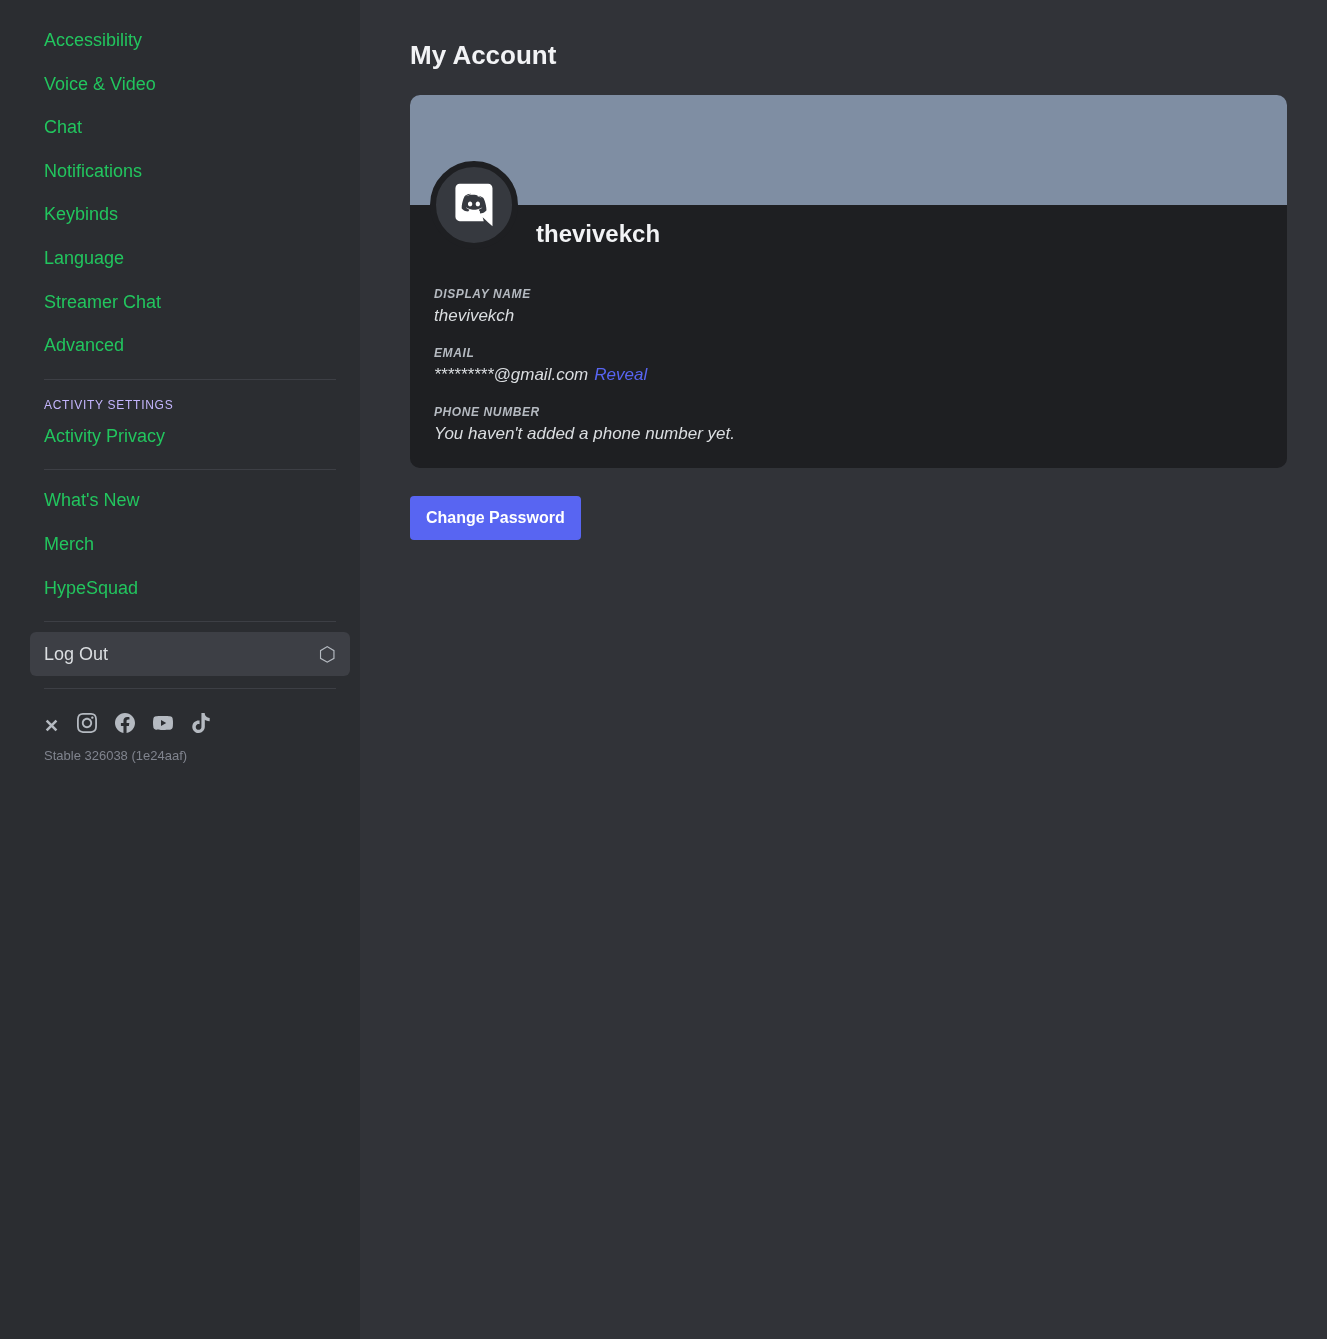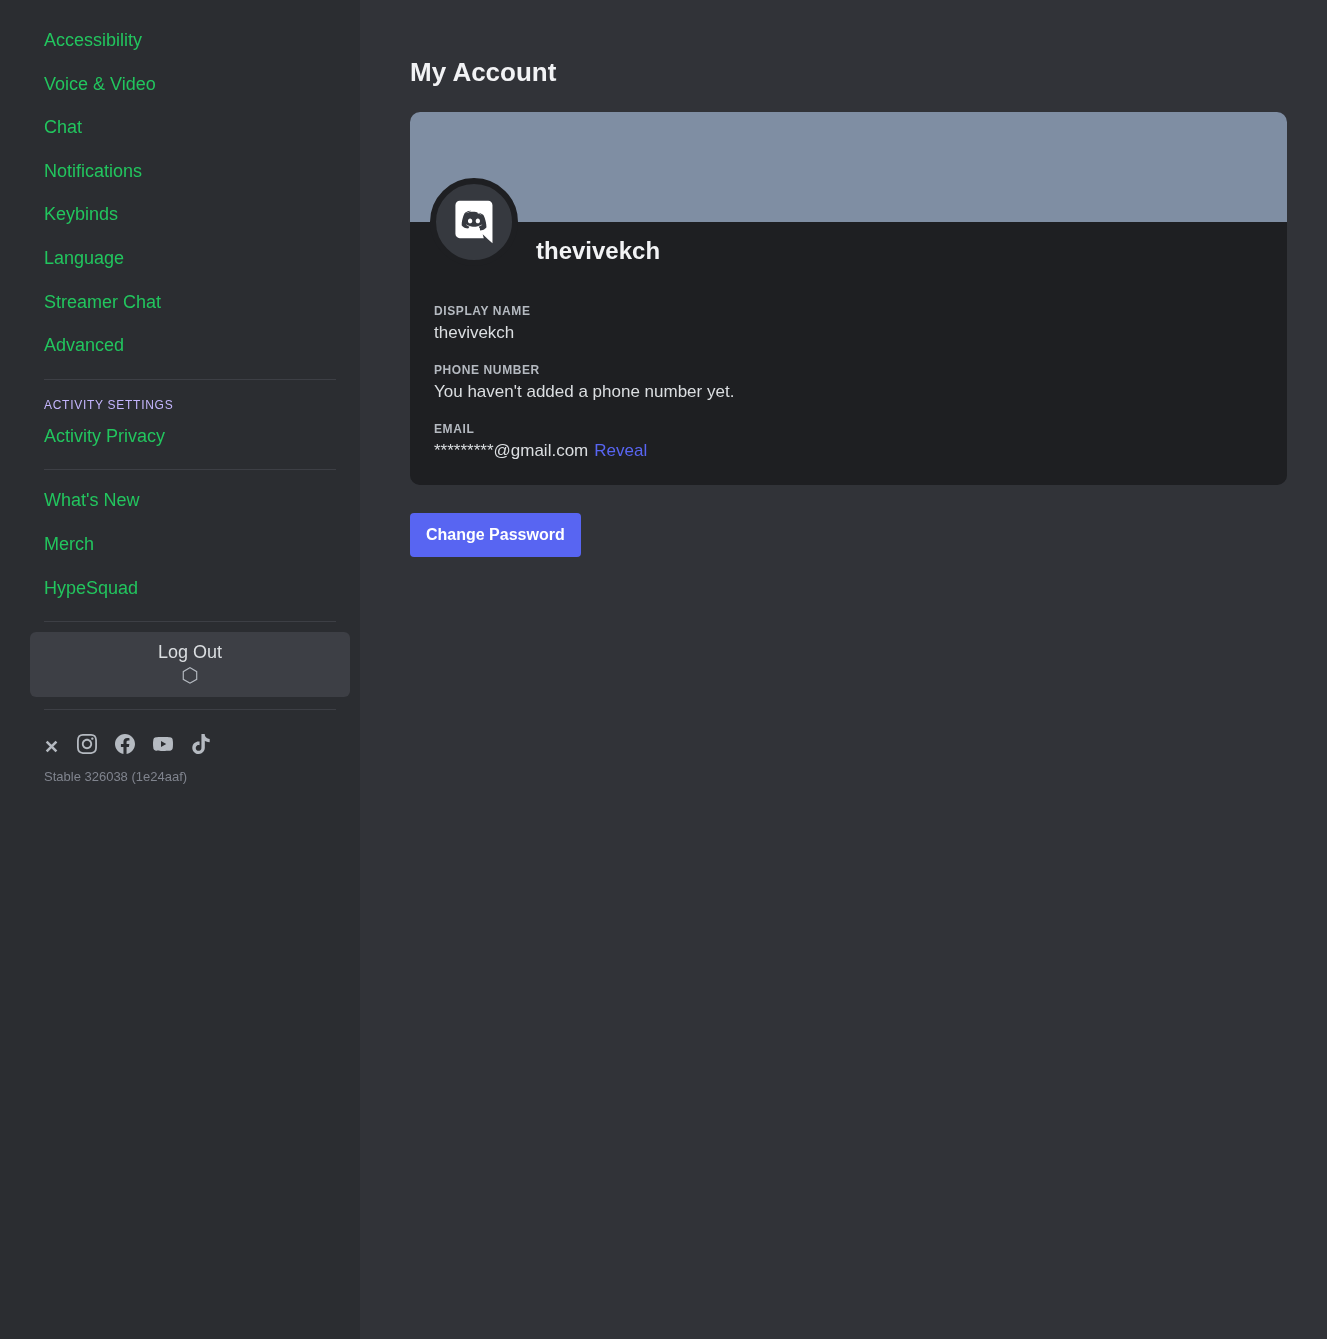--- a/index.html
+++ b/index.html
@@ -56,21 +56,20 @@
       align-items: center;
       justify-content: space-between;
       padding: 10px 14px;
       border-radius: 6px;
       cursor: pointer;
       color: #dbdee1;
       font-size: 18px;
       font-weight: 500;
       background: #3d3f45;
       margin-bottom: 2px;
-      flex-direction: column;
     }
     .logout-icon {
       font-size: 20px;
       color: #b5bac1;
     }
 
     .social-row {
       display: flex;
       gap: 18px;
       padding: 14px 14px 6px 14px;
@@ -95,21 +94,20 @@
       height: 100%;
       overflow-y: auto;
       padding: 40px 40px 40px 50px;
     }
 
     .page-title {
       font-size: 26px;
       font-weight: 700;
       color: #f2f3f5;
       margin-bottom: 24px;
-      margin-top: 17px;
     }
 
     
     .profile-card {
       background: #232428;
       border-radius: 10px;
       overflow: hidden;
       margin-bottom: 28px;
     }
 
@@ -151,20 +149,21 @@
       font-weight: 700;
       color: #f2f3f5;
       padding-top: 14px;
     }
 
     
     .info-section {
       background: #1e1f22;
       border-radius: 0 0 10px 10px;
       padding: 18px 24px 24px 24px;
+      font-style: italic;
     }
 
     .info-field {
       margin-bottom: 20px;
     }
     .info-field:last-child { margin-bottom: 0; }
 
     .info-label {
       font-size: 12px;
       font-weight: 700;
@@ -294,27 +293,27 @@
       </div>
       <div class="profile-username">thevivekch</div>
     </div>
 
     <div class="info-section">
       <div class="info-field">
         <div class="info-label">DISPLAY NAME</div>
         <div class="info-value">thevivekch</div>
       </div>
       <div class="info-field">
-        <div class="info-label">PHONE NUMBER</div>
-        <div class="info-value">You haven't added a phone number yet.</div>
-      </div>
-      <div class="info-field">
         <div class="info-label">EMAIL</div>
         <div class="info-value">
           <span>*********@gmail.com</span><a class="reveal-link">Reveal</a>
         </div>
       </div>
+      <div class="info-field">
+        <div class="info-label">PHONE NUMBER</div>
+        <div class="info-value">You haven't added a phone number yet.</div>
+      </div>
     </div>
   </div>
 
   
   <button class="change-password-btn">Change Password</button>
 </main>
 
 </body></html>

